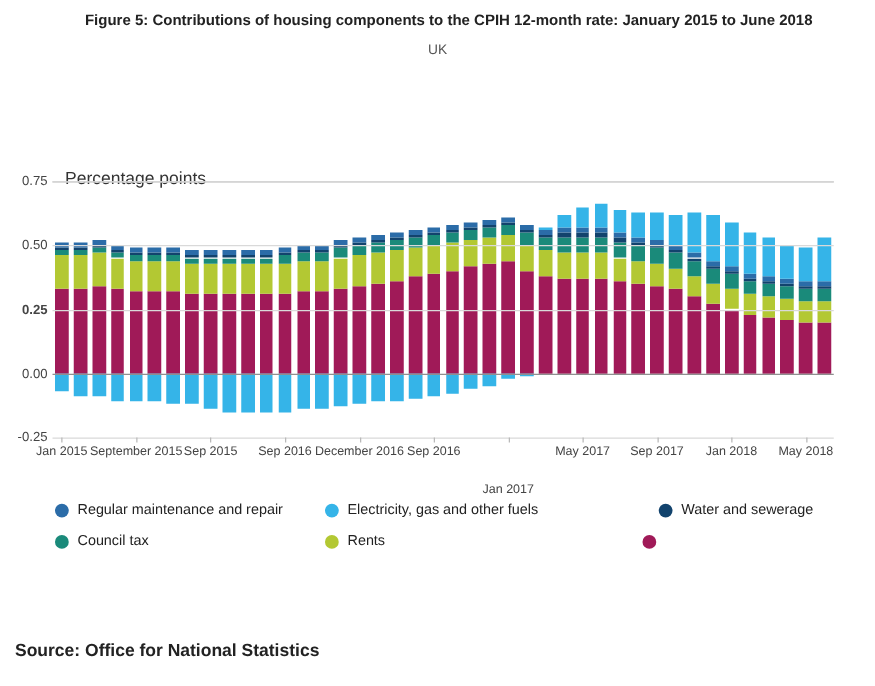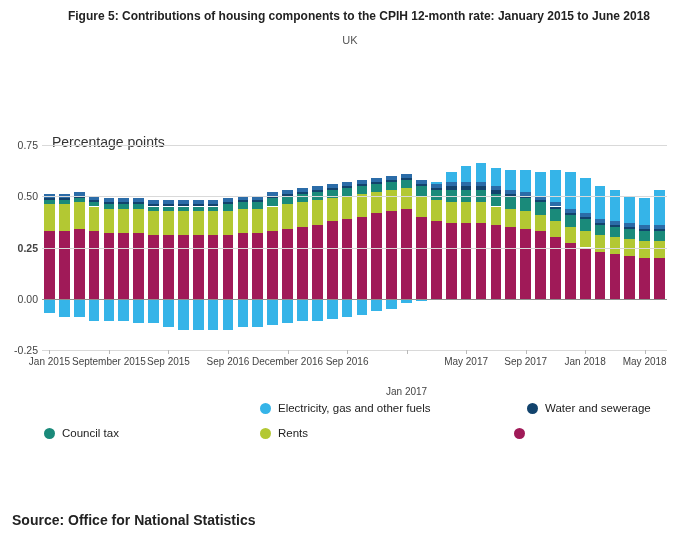--- a/index.html
+++ b/index.html
@@ -551,20 +551,24 @@
         <div class="xtick-label" style="left: 483.631px;">Sep 2017</div>
         <div class="xtick-mark" style="left: 543.155px;"></div>
         <div class="xtick-label" style="left: 543.155px;">Jan 2018</div>
         <div class="xtick-mark" style="left: 602.679px;"></div>
         <div class="xtick-label" style="left: 602.679px;">May 2018</div>
       </div>
   </div>
 
   <div class="legend" id="legend">
       <div class="legend-row" style="position: relative; height: 16px;">
+        <div class="legend-item" style="position: absolute; left: 0px;">
+          <span class="swatch" style="background: rgb(43, 108, 168);"></span>
+          <span>Regular maintenance and repair</span>
+        </div>
         <div class="legend-item" style="position: absolute; left: 216px;">
           <span class="swatch" style="background: rgb(53, 180, 232);"></span>
           <span>Electricity, gas and other fuels</span>
         </div>
         <div class="legend-item" style="position: absolute; left: 470px; margin-left: 13px;">
           <span class="swatch" style="background: rgb(18, 67, 109);"></span>
           <span>Water and sewerage</span>
         </div>
       </div>
       <div class="legend-row" style="position: relative; height: 16px;">

